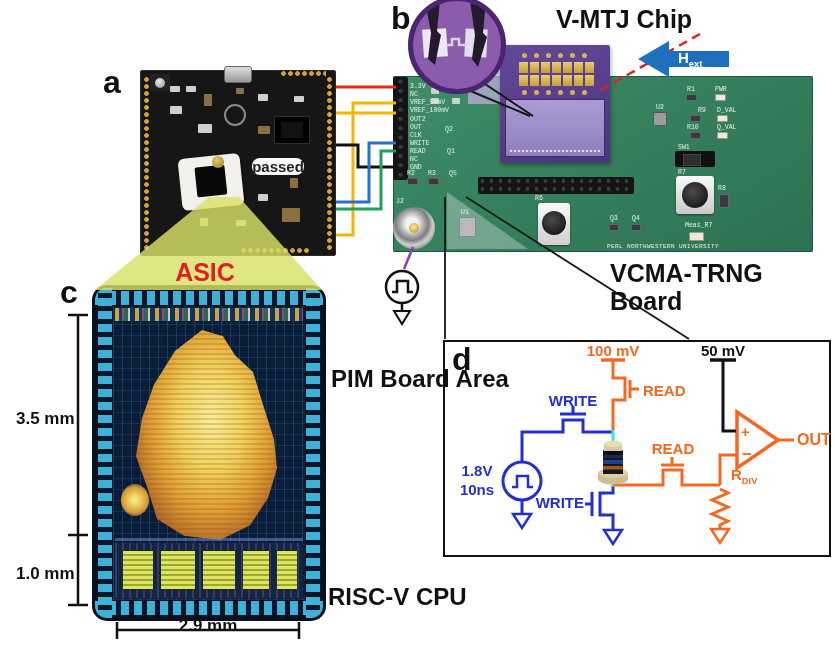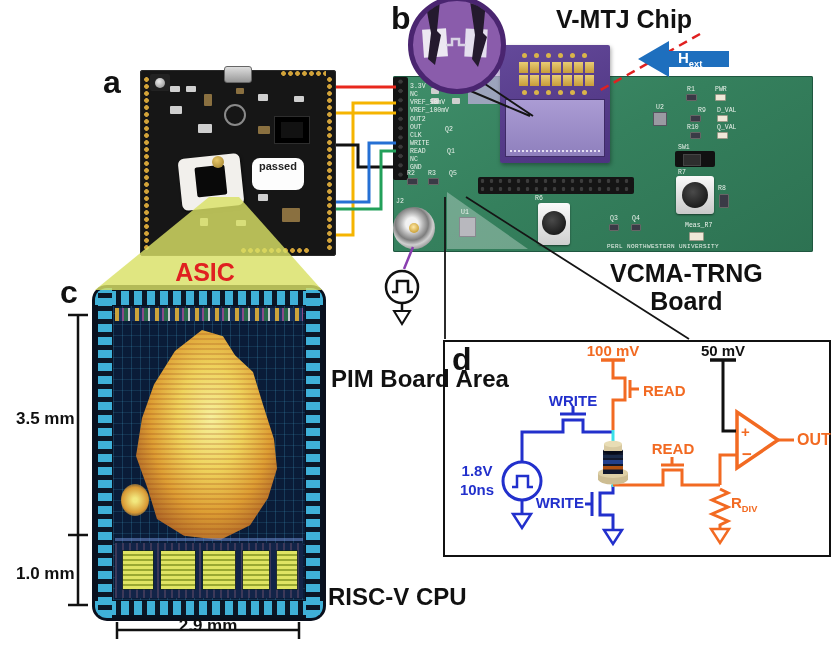--- a/index.html
+++ b/index.html
@@ -2,37 +2,37 @@
 <html><head>
 <meta charset="utf-8">
 <style>
   html,body{margin:0;padding:0;background:#fff;}
   #stage{position:relative;width:835px;height:668px;background:#fff;overflow:hidden;
          font-family:"Liberation Sans",sans-serif;}
   .abs{position:absolute;}
   .lbl{position:absolute;color:#111;font-weight:bold;z-index:10;white-space:nowrap;}
   .panel{font-size:32px;}
   .t24{font-size:24px;line-height:1.12;}
-  .t25{font-size:25px;line-height:1.12;text-align:center;}
+  .t25{font-size:25px;line-height:1.12;}
   .dim{font-size:17px;}
   svg.overlay{position:absolute;left:0;top:0;z-index:5;pointer-events:none;}
   
   #asicBoard{left:140px;top:70px;width:196px;height:186px;background:#161616;border-radius:3px;
              z-index:1;box-shadow:0 0 0 1px #2a2a2a inset;}
   .pincol{position:absolute;width:9px;background-image:radial-gradient(circle at 50% 50%,#d2a339 2.1px,rgba(0,0,0,0) 2.5px);background-size:9px 7px;}
   .pinrow{position:absolute;height:7px;background-image:radial-gradient(circle at 50% 50%,#d2a339 2.1px,rgba(0,0,0,0) 2.5px);background-size:7px 7px;}
   .comp{position:absolute;background:#cfcfcf;border-radius:1px;}
   .compd{position:absolute;background:#8a7040;border-radius:1px;}
   #socket{position:absolute;left:40px;top:86px;width:62px;height:52px;background:#f2f0ec;border-radius:6px;
           transform:rotate(-6deg);box-shadow:1px 2px 3px rgba(0,0,0,.55);}
   #socketChip{position:absolute;left:16px;top:10px;width:30px;height:30px;background:#090909;border-radius:2px;}
   #screw{position:absolute;left:72px;top:86px;width:12px;height:12px;border-radius:50%;
          background:radial-gradient(circle at 40% 35%,#e8c869,#9a7a28);}
-  #sticker{position:absolute;left:112px;top:88px;width:52px;height:32px;background:#fdfdfd;border-radius:8px;
-           color:#222;font-size:11px;font-weight:bold;text-align:center;line-height:17px;font-family:"Liberation Sans",sans-serif;}
+  #sticker{position:absolute;left:112px;top:88px;width:52px;height:17px;background:#fdfdfd;border-radius:8px;
+           color:#222;font-size:15px;font-weight:bold;text-align:center;line-height:17px;font-family:"Liberation Sans",sans-serif;}
   #usb{position:absolute;left:84px;top:-4px;width:26px;height:15px;background:linear-gradient(#ddd,#999);border-radius:3px;border:1px solid #666;}
   #btn{position:absolute;left:10px;top:4px;width:20px;height:17px;background:#222;border-radius:2px;}
   #btn i{position:absolute;left:5px;top:4px;width:10px;height:10px;border-radius:50%;background:radial-gradient(circle at 40% 35%,#eee,#888);}
   #qfn{position:absolute;left:134px;top:46px;width:34px;height:26px;background:#000;border:1px solid #2e2e2e;}
   #qfn i{position:absolute;left:6px;top:5px;width:22px;height:16px;background:#121212;}
   #logo{position:absolute;left:84px;top:34px;width:18px;height:18px;border:2px solid #8a8a8a;border-radius:50%;}
   
   #vcmaBoard{left:393px;top:76px;width:420px;height:176px;z-index:1;border-radius:2px;
              background:linear-gradient(150deg,#3f8e6a 0%,#35805d 45%,#2d7252 100%);
              box-shadow:0 0 0 1px #1f5740 inset;}
@@ -298,21 +298,21 @@
   <div class="lbl c15 abs" style="left:692px;top:342px;width:62px;text-align:center;">50 mV</div>
   <div class="lbl c15 blue abs" style="left:544px;top:392px;width:58px;text-align:center;">WRITE</div>
   <div class="lbl c15 orange abs" style="left:643px;top:382px;">READ</div>
   <div class="lbl c15 orange abs" style="left:648px;top:440px;width:50px;text-align:center;">READ</div>
   <div class="lbl c15 blue abs" style="left:528px;top:494px;width:56px;text-align:right;">WRITE</div>
   <div class="lbl c15 blue abs" style="left:455px;top:462px;width:44px;text-align:center;line-height:1.25;">
     <div>1.8V</div>
     <div>10ns</div>
   </div>
   <div class="lbl abs orange" style="left:797px;top:431px;font-size:16px;">OUT</div>
-  <div class="lbl c15 orange abs" style="left:731px;top:494px;"><span>R</span><sub>DIV</sub></div>
+  <div class="lbl c15 orange abs" style="left:731px;top:466px;"><span>R</span><sub>DIV</sub></div>
   <div class="lbl abs orange" style="left:741px;top:423px;font-size:15px;">+</div>
   <div class="lbl abs orange" style="left:742px;top:445px;font-size:17px;">−</div>
 
   <svg class="overlay" width="835" height="668" viewBox="0 0 835 668">
 
     <polygon points="209,197 239,197 322,290 95,290" fill="#d9e065" opacity="0.82"></polygon>
 
     <polygon points="447,192 447,249 528,249" fill="rgba(255,255,255,0.3)"></polygon>
 
     <g fill="none" stroke-width="3">

